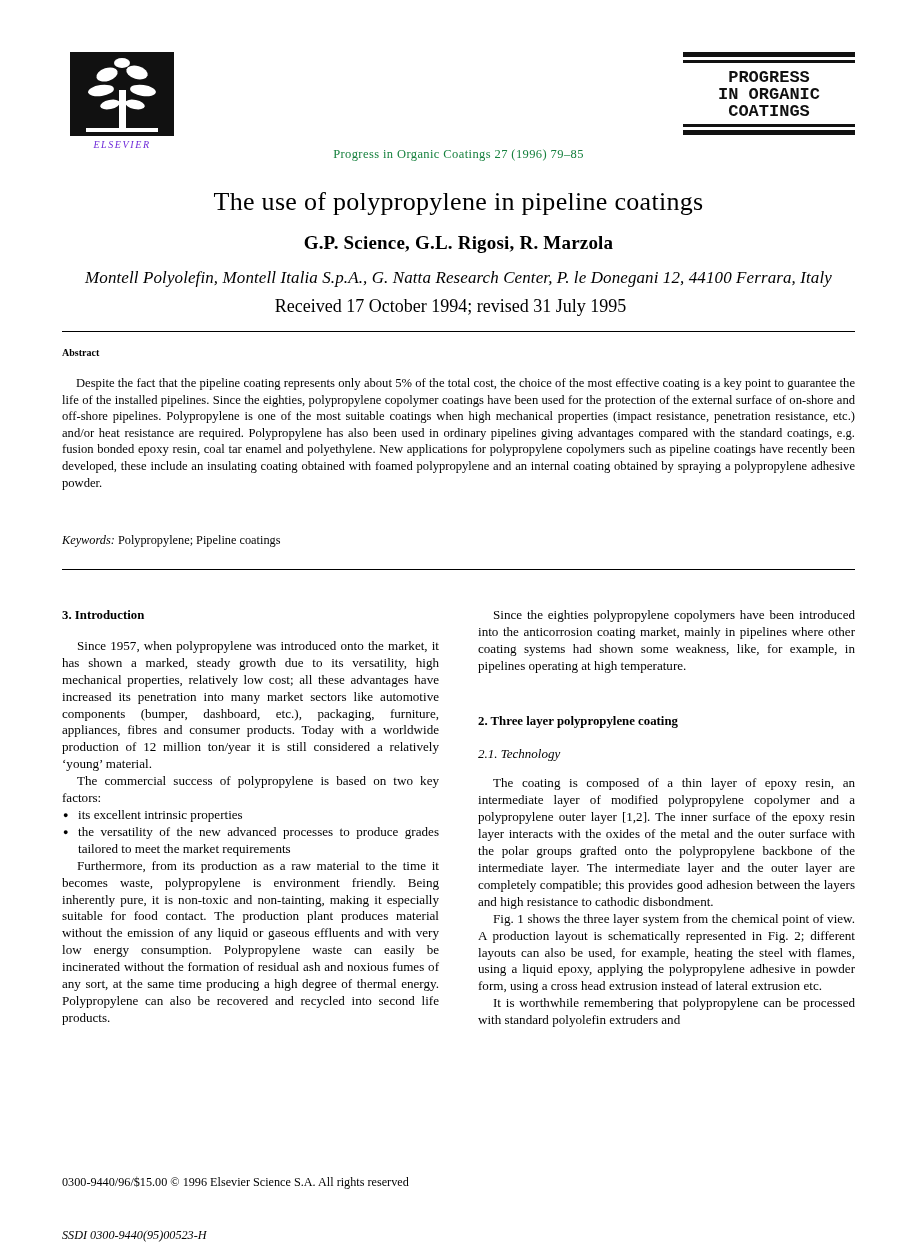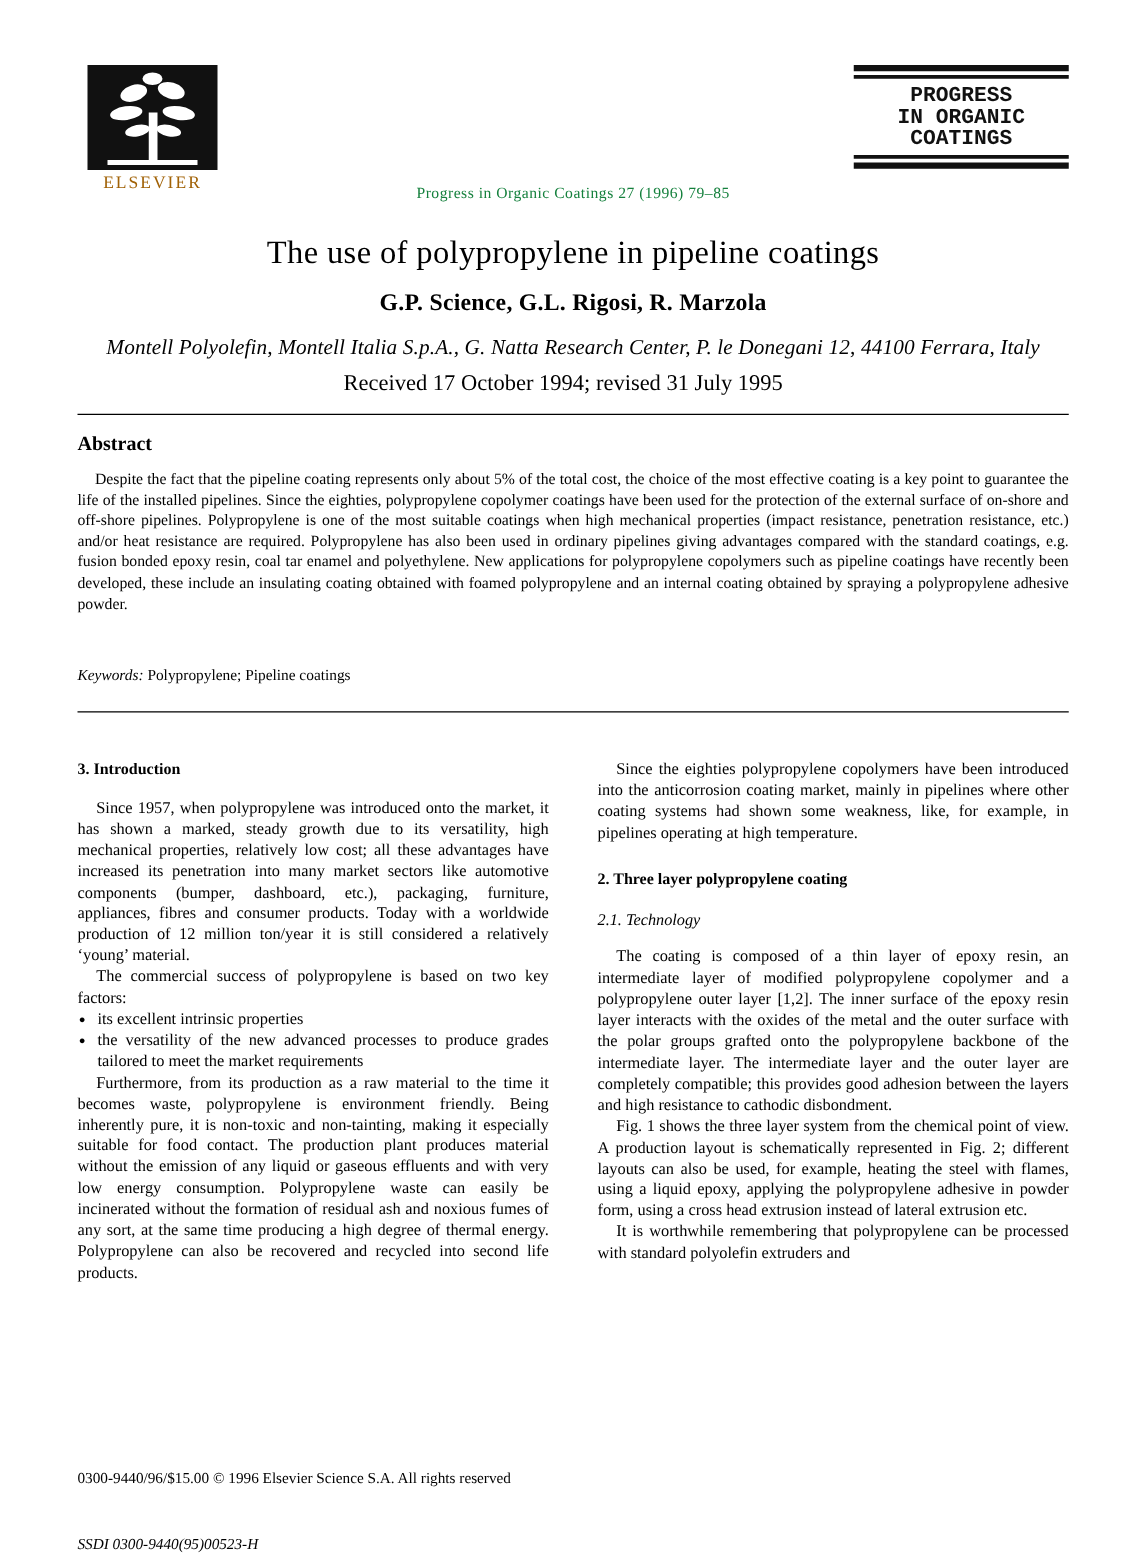--- a/index.html
+++ b/index.html
@@ -64,24 +64,25 @@
   .elsevier-mark .ground {
     position: absolute;
     left: 16px;
     top: 76px;
     width: 72px;
     height: 4px;
     background: #ffffff;
   }
   .elsevier-word {
     font-family: "Liberation Serif", serif;
-    font-size: 14px;
+    font-size: 10px;
     letter-spacing: 1.6px;
     margin-top: 3px;
-    color: #a16207;
+    color: #6d28d9;
+    font-style: italic;
   }
 
   .journal-line {
     position: absolute;
     left: 0;
     right: 0;
     top: 95px;
     text-align: center;
     font-size: 12.5px;
     letter-spacing: 0.4px;
@@ -160,21 +161,21 @@
     right: 62px;
   }
   .rule.r1 { top: 331px; }
   .rule.r2 { top: 569px; }
 
   
   .abstract-head {
     position: absolute;
     top: 347px;
     left: 62px;
-    font-size: 16px;
+    font-size: 10px;
     font-weight: bold;
     font-family: "Liberation Serif", serif;
   }
   .abstract-body {
     position: absolute;
     top: 375px;
     left: 62px;
     right: 62px;
     font-size: 12.6px;
     line-height: 16.6px;
@@ -210,21 +211,21 @@
   }
   .col.left { left: 0; }
   .col.right { left: 416px; }
 
   .sec-head {
     font-weight: bold;
     font-size: 12.8px;
     margin: 0 0 14px 0;
     font-family: "Liberation Serif", serif;
   }
-  .sec-head.spaced { margin-top: 20px; }
+  .sec-head.spaced { margin-top: 38px; }
   .subsec-head {
     font-style: italic;
     font-size: 13px;
     margin: 16px 0 13px 0;
   }
   p.body {
     margin: 0;
     text-indent: 15px;
   }
   ul.bullets {

